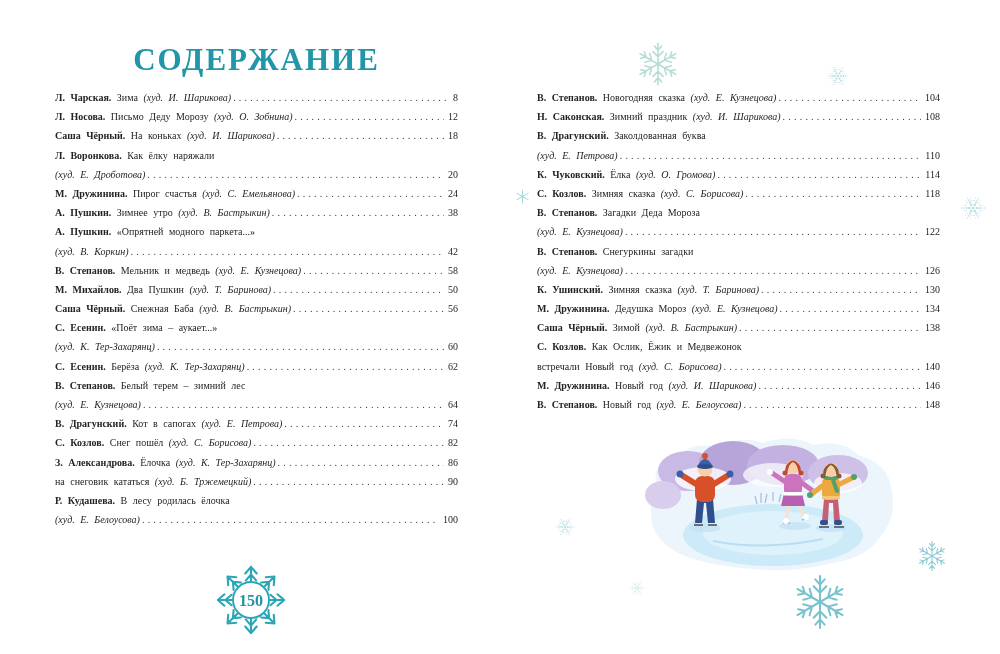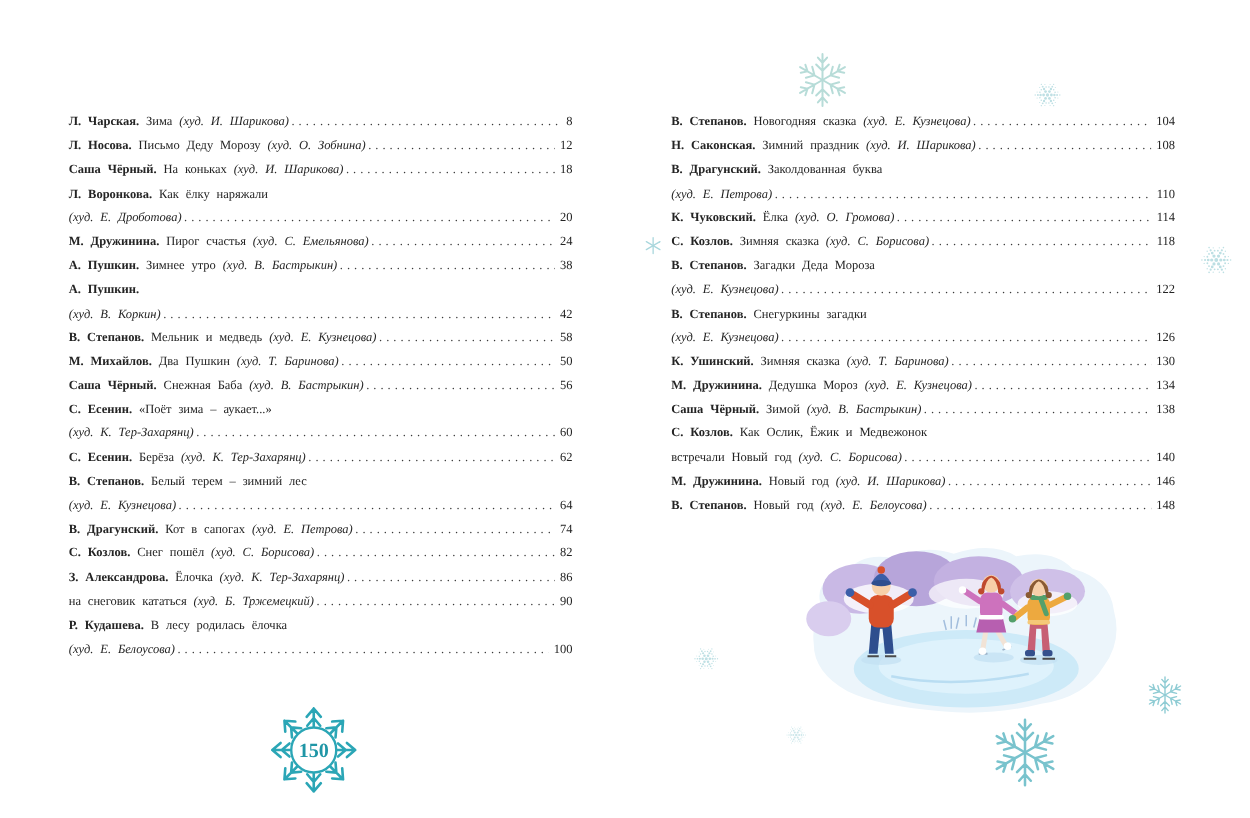--- a/index.html
+++ b/index.html
@@ -20,20 +20,21 @@
   .pageno{padding-left:2px;}
   .badge{position:absolute;left:215px;top:562px;width:72px;height:76px;}
   .illustration{position:absolute;left:643px;top:433px;width:255px;height:140px;}
   .deco{position:absolute;pointer-events:none;}
 </style>
 </head>
 <body>
 
 <div class="page">
 
+  <h1 class="title">СОДЕРЖАНИЕ</h1>
 
   <div class="col col-left" id="col-left">
       <div class="entry">
         <div class="line">
           <span class="seg-author">Л. Чарская.</span>
           <span class="seg-title"> Зима </span>
           <span class="seg-credit">(худ. И. Шарикова)</span>
           <span class="dots">........................................................................................................................</span>
           <span class="pageno">8</span>
         </div>
@@ -81,20 +82,21 @@
           <span class="seg-author">А. Пушкин.</span>
           <span class="seg-title"> Зимнее утро </span>
           <span class="seg-credit">(худ. В. Бастрыкин)</span>
           <span class="dots">........................................................................................................................</span>
           <span class="pageno">38</span>
         </div>
       </div>
       <div class="entry">
         <div class="line">
           <span class="seg-author">А. Пушкин.</span>
+          <span class="seg-title"> «Опрятней модного паркета...»</span>
         </div>
         <div class="line">
           <span class="seg-credit">(худ. В. Коркин)</span>
           <span class="dots">........................................................................................................................</span>
           <span class="pageno">42</span>
         </div>
       </div>
       <div class="entry">
         <div class="line">
           <span class="seg-author">В. Степанов.</span>

